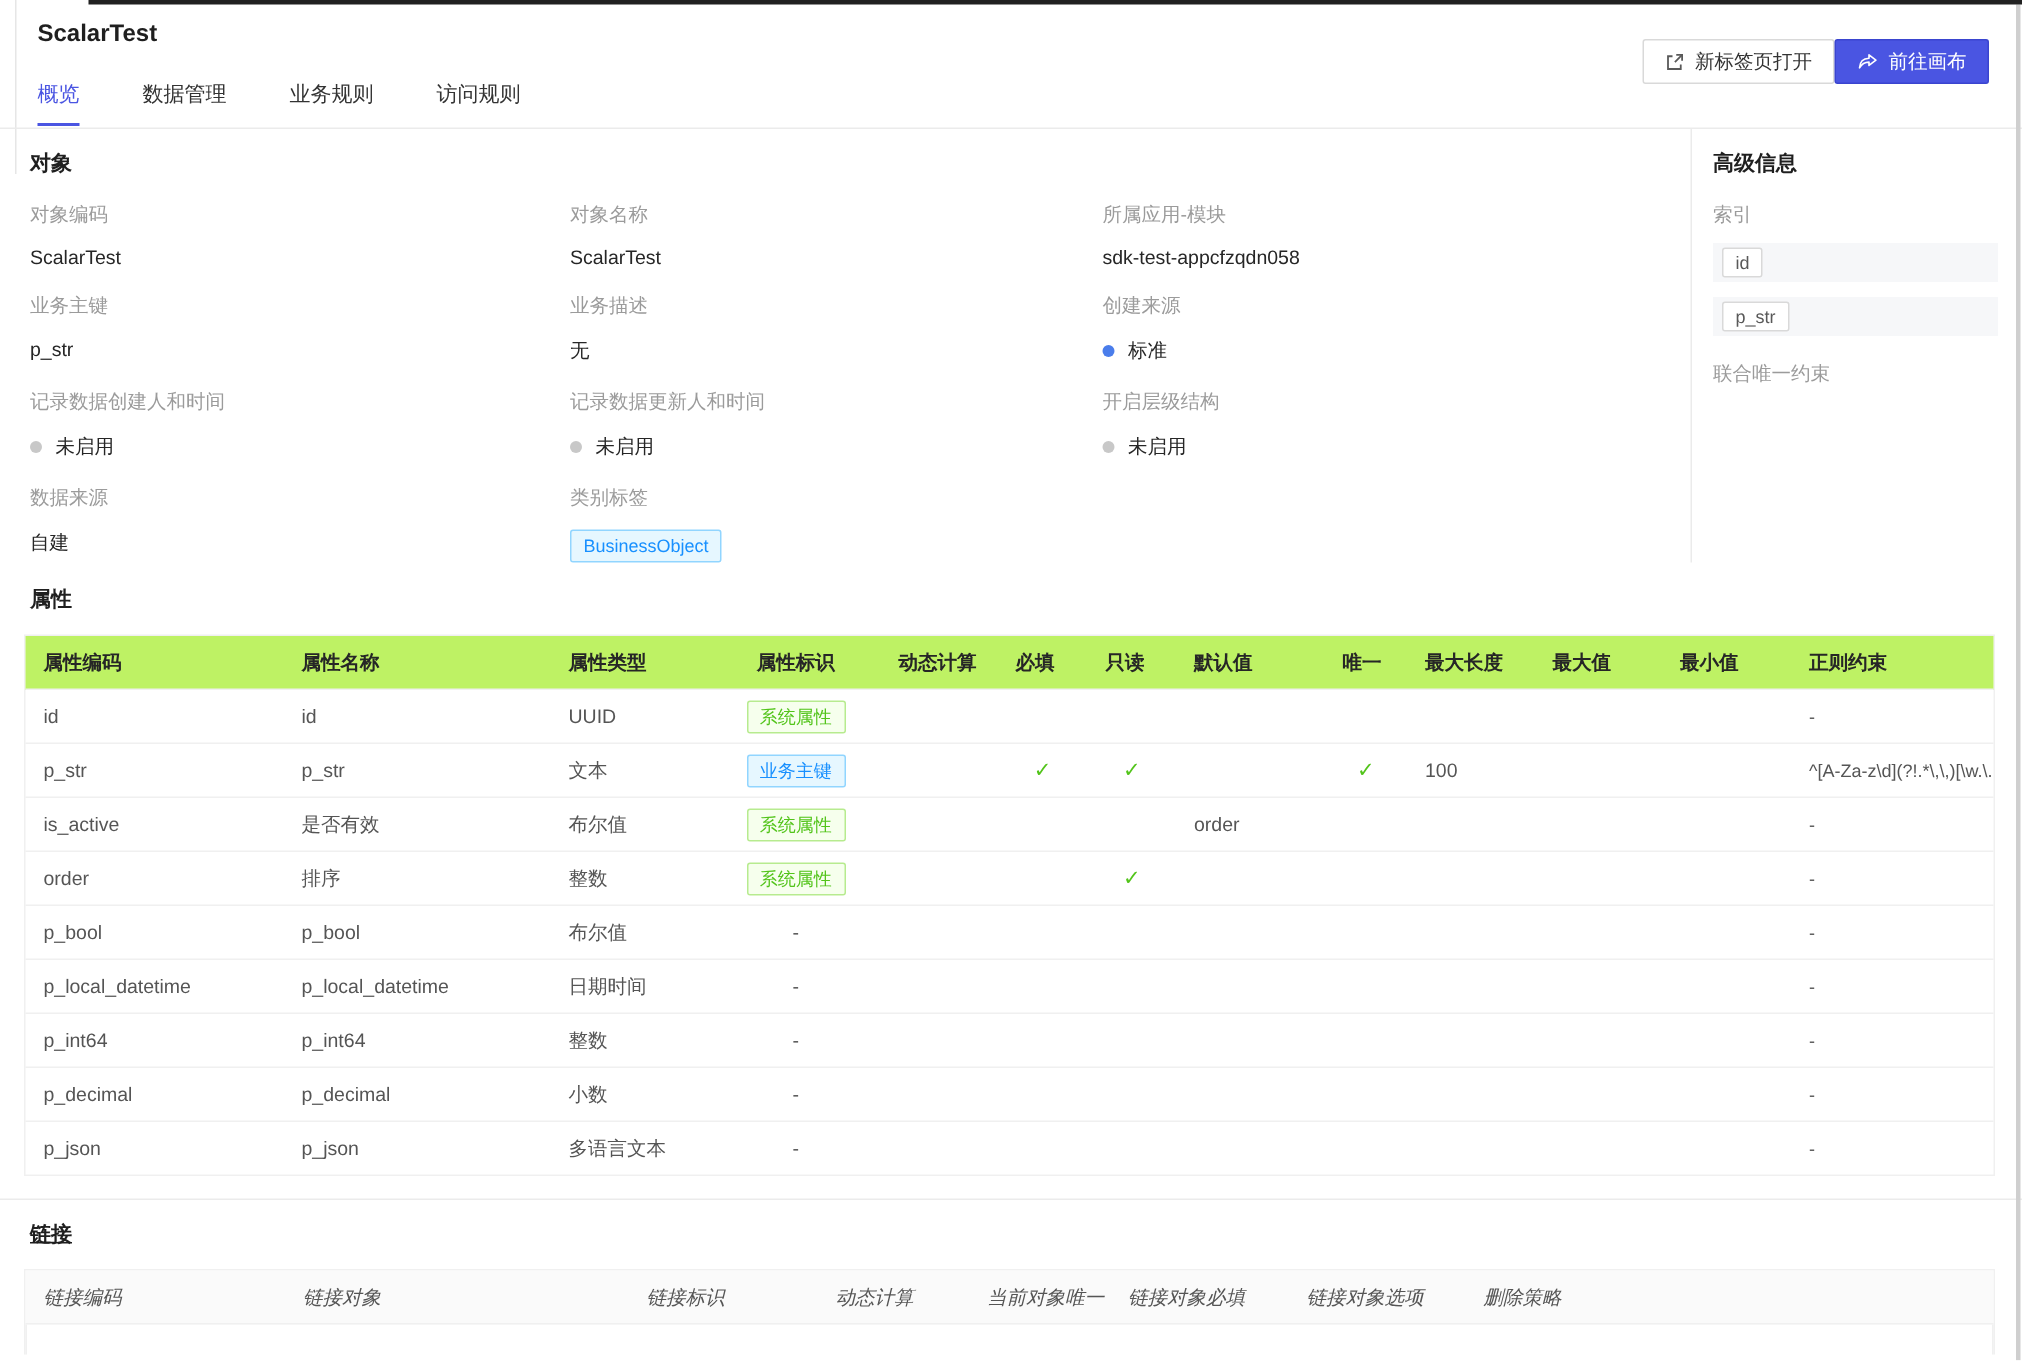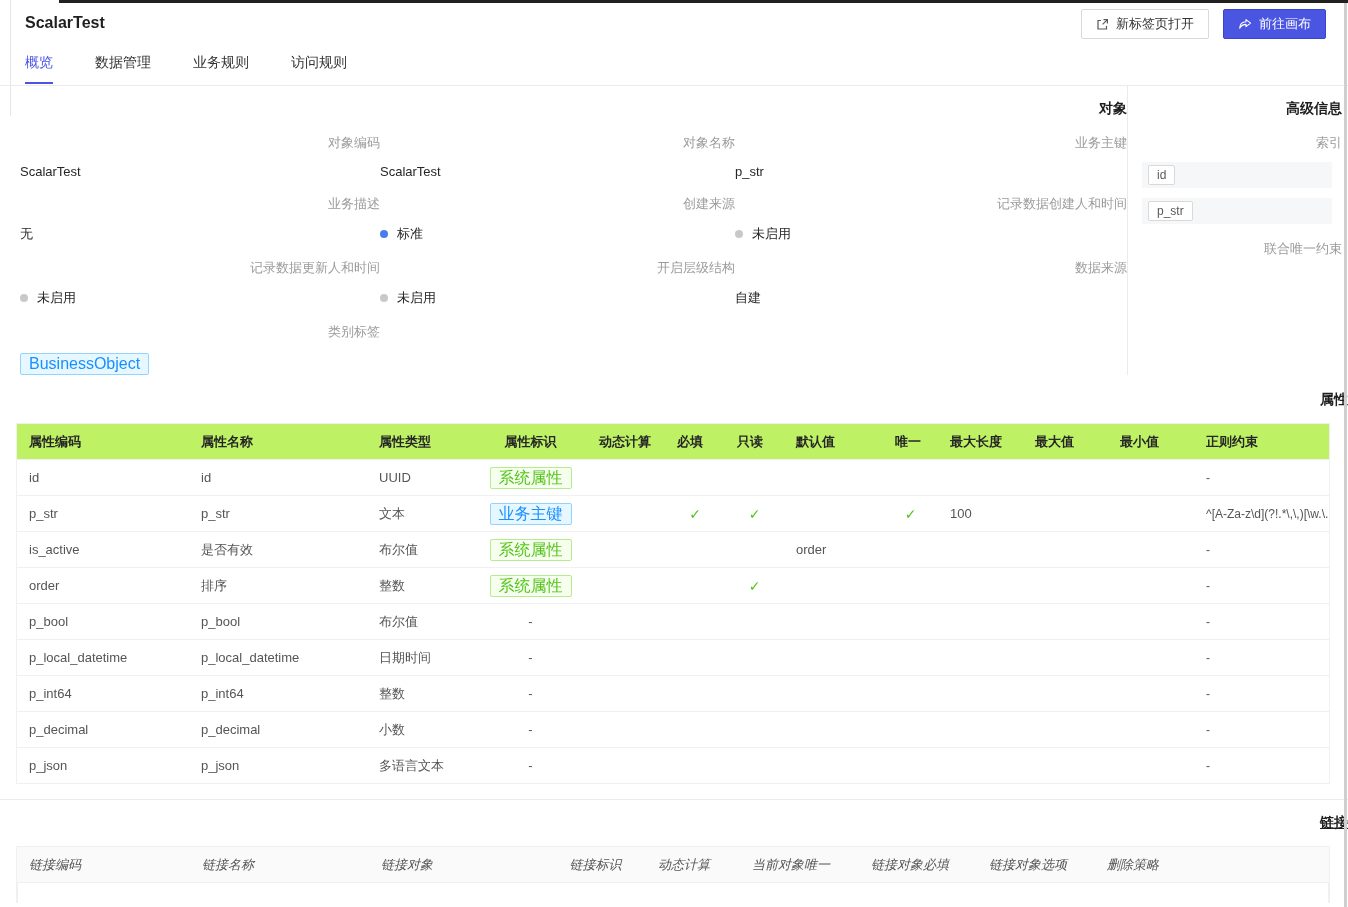--- a/index.html
+++ b/index.html
@@ -1,25 +1,25 @@
 <!DOCTYPE html>
 <html style="--accent: #4a55e2; --dot-blue: #4a7deb; --dot-gray: #c8c8c8; --check: #52c41a;"><head>
 <meta charset="utf-8">
 <style>
   html,body{margin:0;padding:0;background:#fff;}
   body{font-family:"Liberation Sans","DejaVu Sans",sans-serif;color:#262626;}
-  .page{position:relative;width:1348px;height:907px;background:#fff;overflow:hidden;text-align:right;}
+  .page{position:relative;width:1348px;height:907px;background:#fff;overflow:hidden;}
 
   .top-dark-line{position:absolute;left:59px;top:0;right:0;height:3px;background:#212121;z-index:5;}
   .left-edge-line{position:absolute;left:10px;top:0;width:1px;height:116px;background:#e6e6e6;}
   .right-scroll{position:absolute;right:1px;top:3px;width:3px;bottom:0;background:#cfcfcf;z-index:4;}
 
   .page-title{position:absolute;left:25px;top:14px;font-size:16px;font-weight:bold;color:#1f1f1f;}
 
-  .header-actions{position:absolute;right:22px;top:9px;display:flex;gap:14px;margin-left:20px;}
+  .header-actions{position:absolute;right:22px;top:26px;display:flex;margin-left:20px;}
   .btn{height:30px;display:inline-flex;align-items:center;gap:7px;padding:0 14px;font-size:13px;
        border-radius:2px;cursor:pointer;box-sizing:border-box;white-space:nowrap;}
   .btn.ghost{border:1px solid #d9d9d9;background:#fff;color:#333;}
   .btn.primary{background:var(--accent,#4a55e2);border:1px solid #3a45cf;color:#fff;}
 
   .tabs{position:absolute;left:25px;top:54px;display:flex;gap:42px;font-size:14px;}
   .tab{padding-bottom:10px;color:#333;cursor:pointer;}
   .tab.active{color:var(--accent,#4a55e2);border-bottom:2px solid var(--accent,#4a55e2);}
   .tabs-border{position:absolute;left:0;top:85px;width:100%;height:1px;background:#ebebeb;}
 
@@ -27,21 +27,21 @@
 
   .object-section{position:absolute;left:0;top:86px;width:1128px;height:289px;box-sizing:border-box;
                   border-right:1px solid #ebebeb;padding:14px 0 0 20px;}
   .fields{margin-top:16px;display:grid;grid-template-columns:360px 355px auto;row-gap:16px;}
   .f-label{color:#9b9b9b;font-size:13px;margin-bottom:12px;}
   .f-value{font-size:13px;color:#262626;display:flex;align-items:center;}
   .dot{display:inline-block;width:8px;height:8px;border-radius:50%;margin-right:9px;}
   .dot.blue{background:var(--dot-blue,#4a7deb);}
   .dot.gray{background:var(--dot-gray,#c8c8c8);}
 
-  .tag{display:inline-block;font-size:16px;line-height:16px;padding:2px 8px;border-radius:2px;}
+  .tag{display:inline-block;font-size:12px;line-height:16px;padding:2px 8px;border-radius:2px;}
   .tag.blue{color:#1890ff;background:#e6f7ff;border:1px solid #91d5ff;}
   .tag.green{color:#52c41a;background:#f6ffed;border:1px solid #b7eb8f;}
 
   .advanced{position:absolute;left:1128px;top:86px;width:214px;height:289px;box-sizing:border-box;padding:14px 0 0 14px;}
   .idx-label{margin-top:16px;color:#9b9b9b;font-size:13px;}
   .idx-row{margin-top:10px;width:190px;height:26px;background:#f6f7f9;display:flex;align-items:center;
            padding-left:6px;box-sizing:border-box;}
   .chip{display:inline-block;background:#fff;border:1px solid #d9d9d9;border-radius:2px;color:#595959;
         font-size:12px;line-height:16px;padding:1px 8px;}
   .uniq-label{margin-top:16px;color:#9b9b9b;font-size:13px;}
@@ -113,20 +113,24 @@
     <div class="fields">
         <div class="field">
           <div class="f-label">对象编码</div>
           <div class="f-value">ScalarTest</div>
         </div>
         <div class="field">
           <div class="f-label">对象名称</div>
           <div class="f-value">ScalarTest</div>
         </div>
         <div class="field">
+          <div class="f-label">所属应用-模块</div>
+          <div class="f-value">sdk-test-appcfzqdn058</div>
+        </div>
+        <div class="field">
           <div class="f-label">业务主键</div>
           <div class="f-value">p_str</div>
         </div>
         <div class="field">
           <div class="f-label">业务描述</div>
           <div class="f-value">无</div>
         </div>
         <div class="field">
           <div class="f-label">创建来源</div>
           <div class="f-value">
@@ -352,21 +356,20 @@
           <div class="a-cell regex">-</div>
         </div>
       </div>
   </div>
 
   <div class="links-section">
     <div class="section-title">链接</div>
     <div class="grid-table links" id="links-table">
         <div class="l-row head">
           <div class="a-cell">链接编码</div>
-          <div class="a-cell">链接名称</div>
           <div class="a-cell">链接对象</div>
           <div class="a-cell center">链接标识</div>
           <div class="a-cell">动态计算</div>
           <div class="a-cell">当前对象唯一</div>
           <div class="a-cell">链接对象必填</div>
           <div class="a-cell">链接对象选项</div>
           <div class="a-cell">删除策略</div>
         </div>
         <div class="l-body"></div>
       </div>

